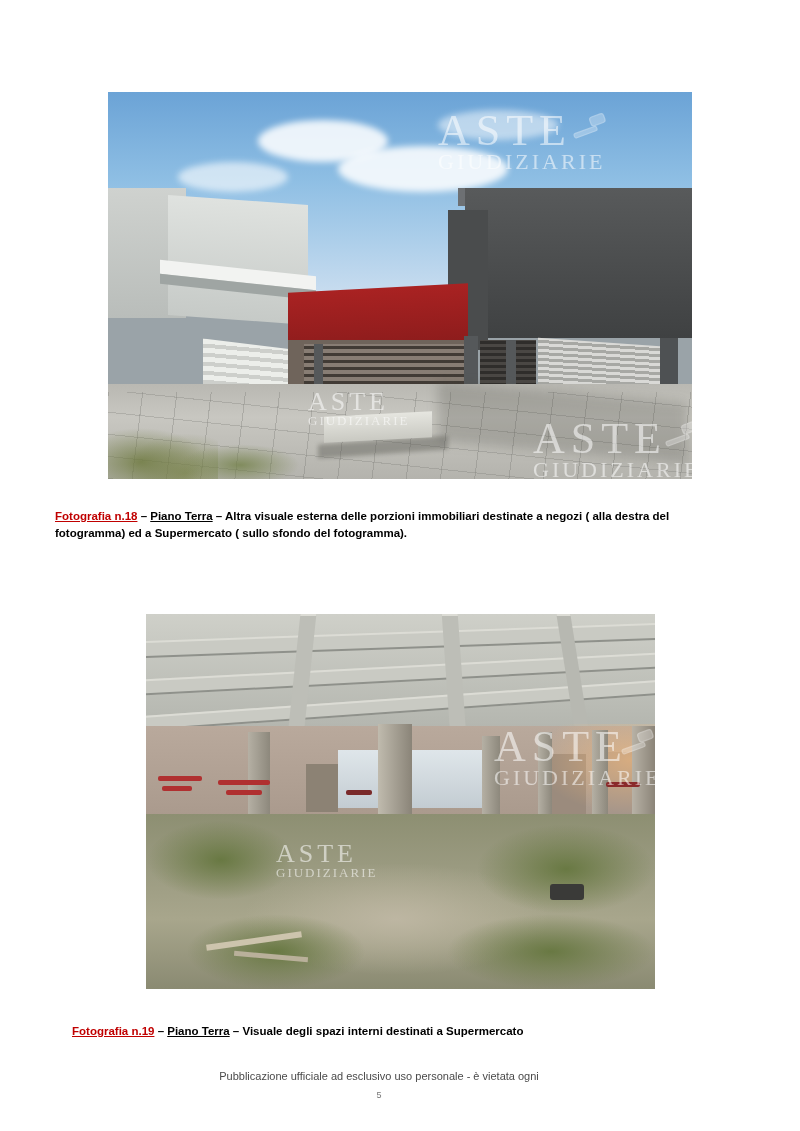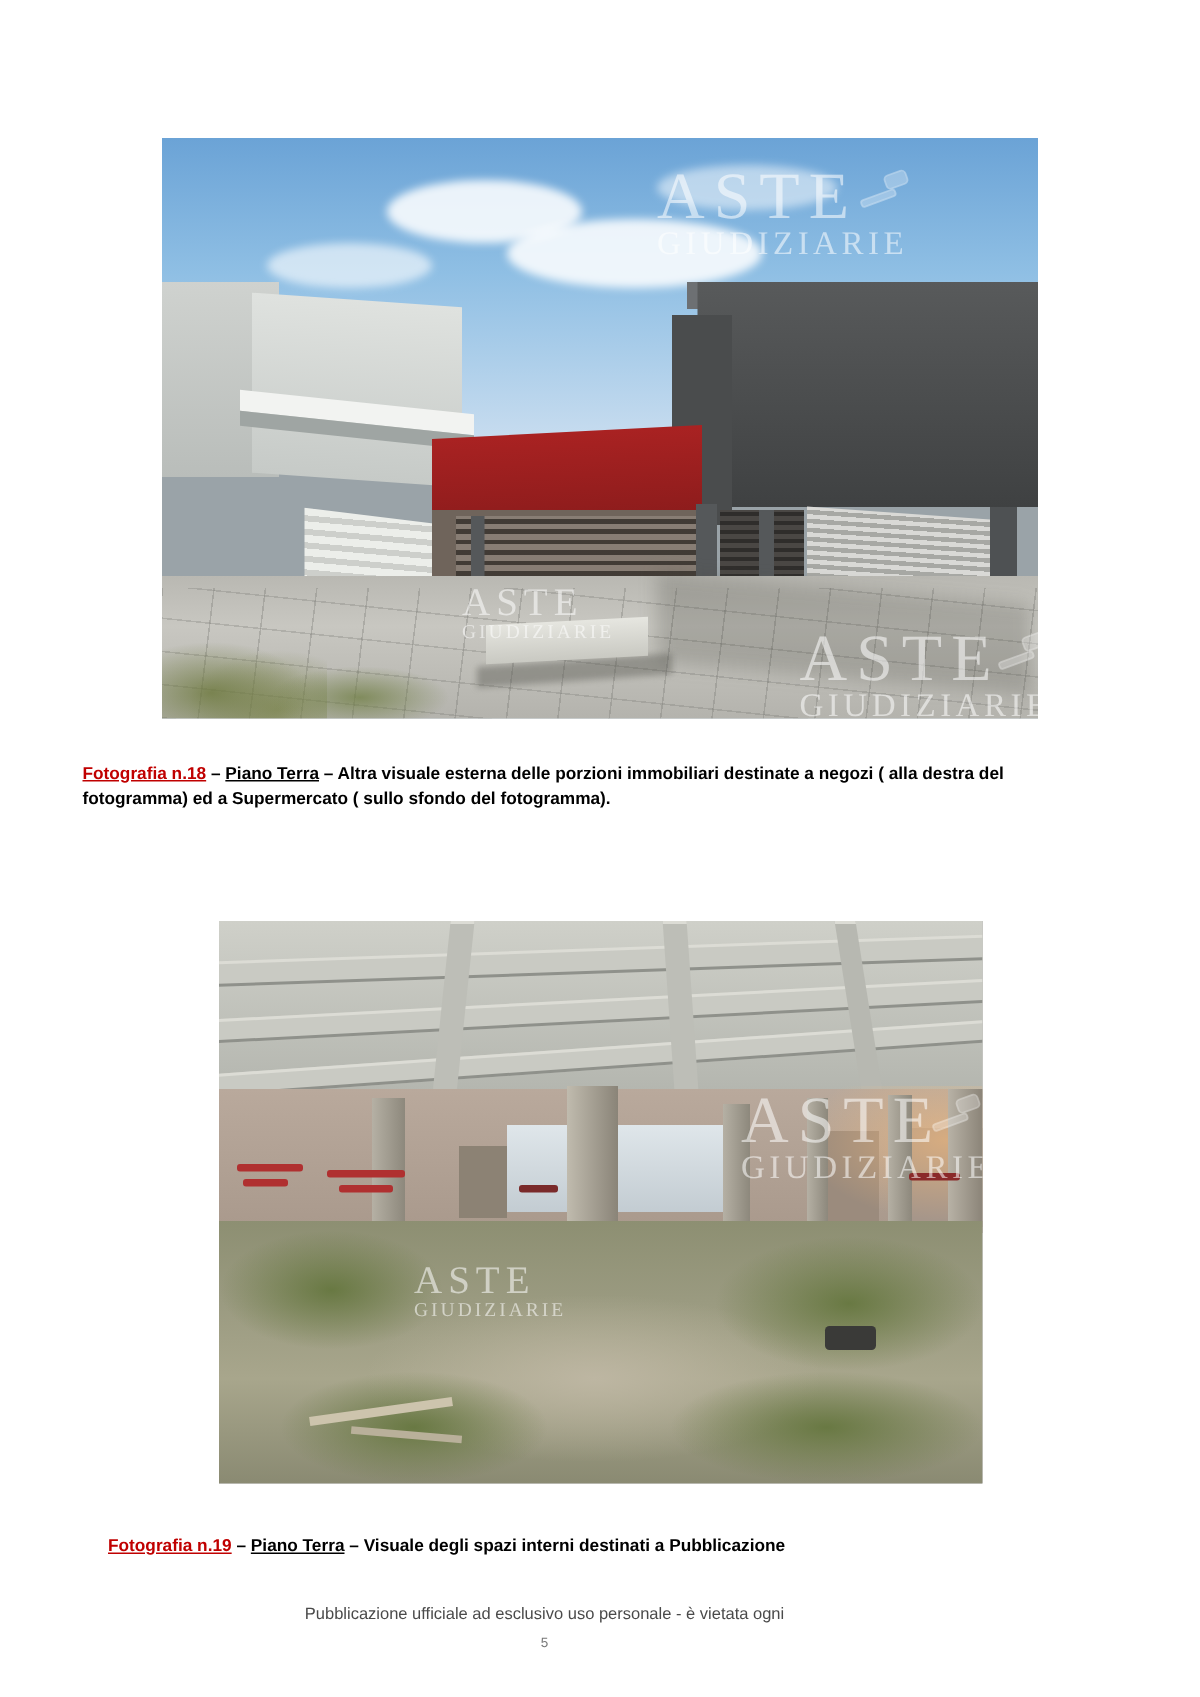--- a/index.html
+++ b/index.html
@@ -233,21 +233,21 @@
     color: #c00000;
     text-decoration: underline;
   }
   .caption .u { text-decoration: underline; }
   #caption1 { left: 55px; top: 496px; width: 640px; }
   #caption2 { left: 72px; top: 1011px; width: 640px; }
 
   
   .footer {
     position: absolute;
-    left: 0;
+    left: 16px;
     top: 1068px;
     width: 726px;
     text-align: center;
     font-size: 11px;
     color: #4a4a4a;
     line-height: 1.6;
     font-family: "Liberation Sans", sans-serif;
   }
   .footer .pg {
     display: block;
@@ -381,21 +381,21 @@
     <svg class="wm-hammer" style="left:470px;top:108px;" viewBox="0 0 48 48">
       <g fill="rgba(255,255,255,0.55)" stroke="rgba(255,255,255,0.7)" stroke-width="1.3">
         <rect x="6" y="26" width="26" height="5" rx="2" transform="rotate(-20 19 28)"></rect>
         <rect x="24" y="10" width="16" height="10" rx="3" transform="rotate(-20 32 15)"></rect>
       </g>
     </svg>
   </div>
 
 
   <p class="caption" id="caption2">
-    <span class="red">Fotografia n.19</span><span> – </span><span class="u">Piano Terra</span><span> – Visuale degli spazi interni destinati a Pubblicazione</span>
+    <span class="red">Fotografia n.19</span><span> – </span><span class="u">Piano Terra</span><span> – Visuale degli spazi interni destinati a Supermercato</span>
   </p>
 
   <div class="footer">
     <div>Pubblicazione ufficiale ad esclusivo uso personale - è vietata ogni</div>
     <span class="pg">5</span>
   </div>
 
 </div>
 
 </body></html>

